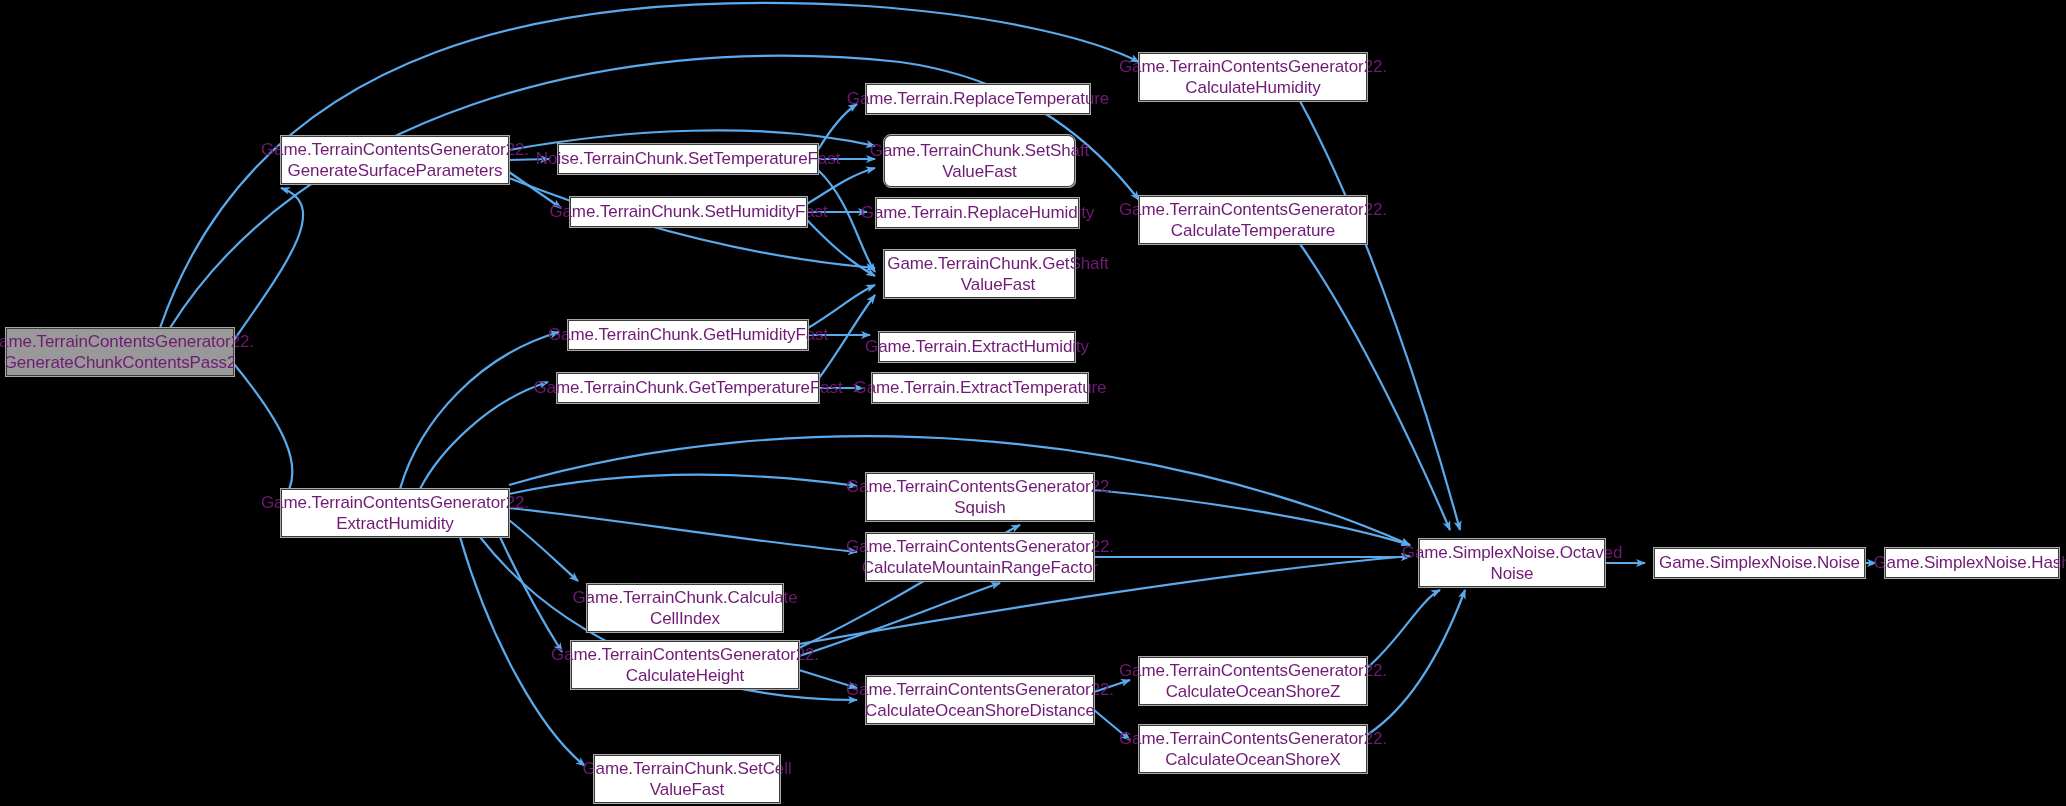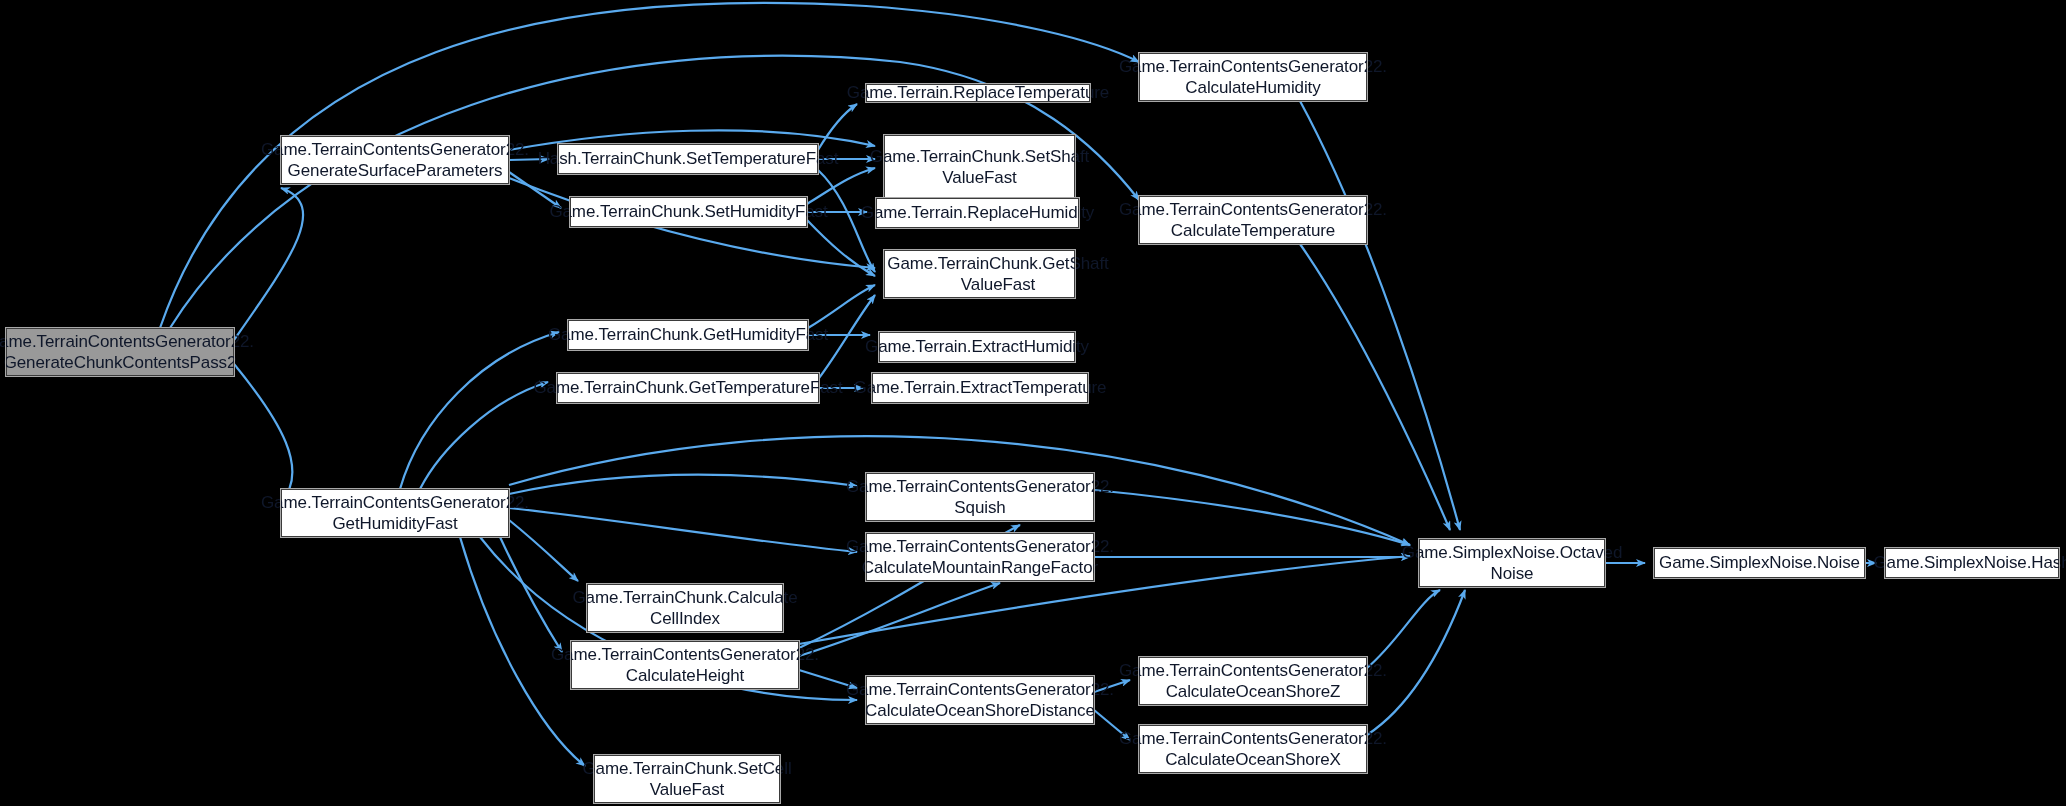--- a/index.html
+++ b/index.html
@@ -2,21 +2,21 @@
 <html><head>
 <meta charset="utf-8">
 <style>
   html,body{margin:0;padding:0;background:#000;}
   #canvas{position:relative;width:2066px;height:806px;background:#000;overflow:hidden;
           font-family:"Liberation Sans",sans-serif;}
   svg.edges{position:absolute;left:0;top:0;width:2066px;height:806px;pointer-events:none;}
   .node{position:absolute;box-sizing:border-box;background:#ffffff;
         border:1px solid #3b3b3b;outline:1px solid #a8a8a8;
         display:flex;align-items:center;justify-content:center;text-align:center;
-        color:#0f172a;font-size:17px;line-height:1.25;letter-spacing:-0.1px;
+        color:#701a75;font-size:17px;line-height:1.25;letter-spacing:-0.1px;
         box-shadow:1px 1px 0 0 #808080;}
   .node.root{background:#999999;}
   .node span{display:block;padding:0 6px;}
 </style>
 </head>
 <body>
 
 <div id="canvas">
   <svg class="edges" viewBox="0 0 2066 806">
     <defs>
@@ -77,39 +77,39 @@
       </div>
       <div class="node" style="left: 281px; top: 136px; width: 228px; height: 48px;">
         <span>
           <span>Game.TerrainContentsGenerator22.</span>
           <span>GenerateSurfaceParameters</span>
         </span>
       </div>
       <div class="node" style="left: 281px; top: 489px; width: 228px; height: 48px;">
         <span>
           <span>Game.TerrainContentsGenerator22.</span>
-          <span>GetHumidityFast</span>
+          <span>ExtractHumidity</span>
         </span>
       </div>
       <div class="node" style="left: 558px; top: 144px; width: 260px; height: 30px;">
-        <span>Hash.TerrainChunk.SetTemperatureFast</span>
+        <span>Noise.TerrainChunk.SetTemperatureFast</span>
       </div>
       <div class="node" style="left: 570px; top: 197px; width: 237px; height: 30px;">
         <span>Game.TerrainChunk.SetHumidityFast</span>
       </div>
       <div class="node" style="left: 568px; top: 320px; width: 240px; height: 30px;">
         <span>Game.TerrainChunk.GetHumidityFast</span>
       </div>
       <div class="node" style="left: 557px; top: 373px; width: 262px; height: 30px;">
         <span>Game.TerrainChunk.GetTemperatureFast</span>
       </div>
-      <div class="node" style="left: 866px; top: 84px; width: 224px; height: 18px;">
+      <div class="node" style="left: 866px; top: 84px; width: 224px; height: 30px;">
         <span>Game.Terrain.ReplaceTemperature</span>
       </div>
-      <div class="node" style="left: 884px; top: 135px; width: 191px; height: 64px;">
+      <div class="node" style="left: 884px; top: 135px; width: 191px; height: 52px; border-radius: 7px;">
         <span>
           <span>Game.TerrainChunk.SetShaft</span>
           <span>ValueFast</span>
         </span>
       </div>
       <div class="node" style="left: 876px; top: 198px; width: 203px; height: 30px;">
         <span>Game.Terrain.ReplaceHumidity</span>
       </div>
       <div class="node" style="left: 884px; top: 250px; width: 191px; height: 48px; padding-left: 37px;">
         <span>

